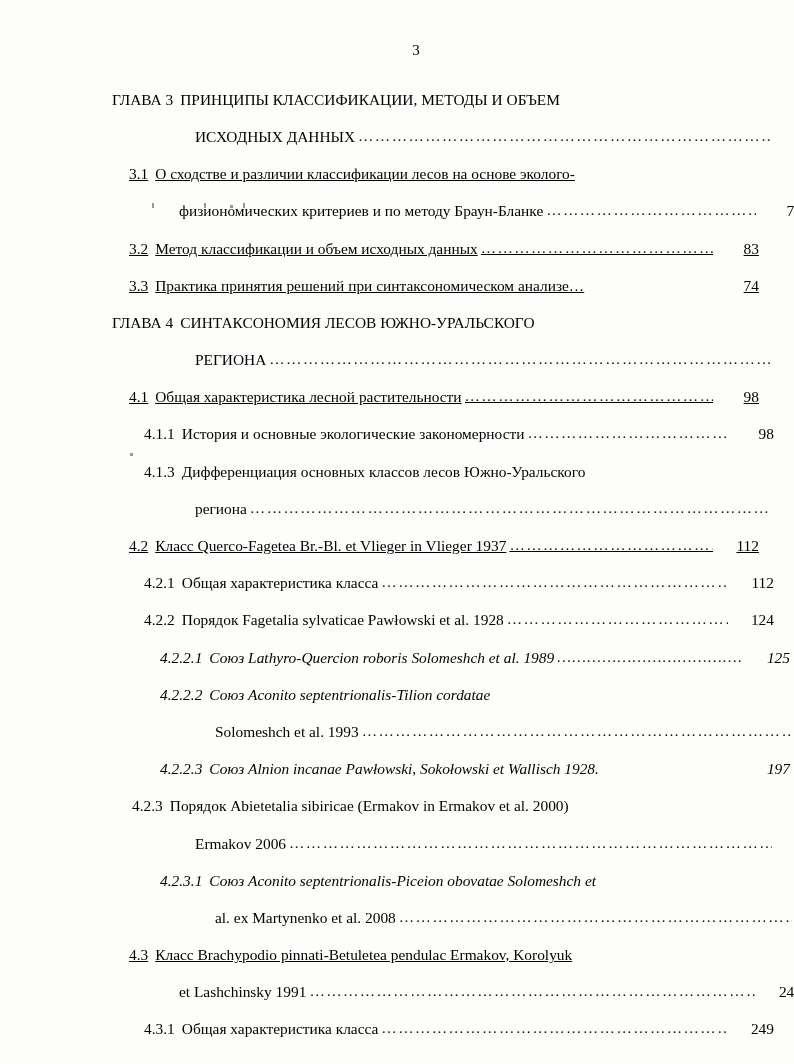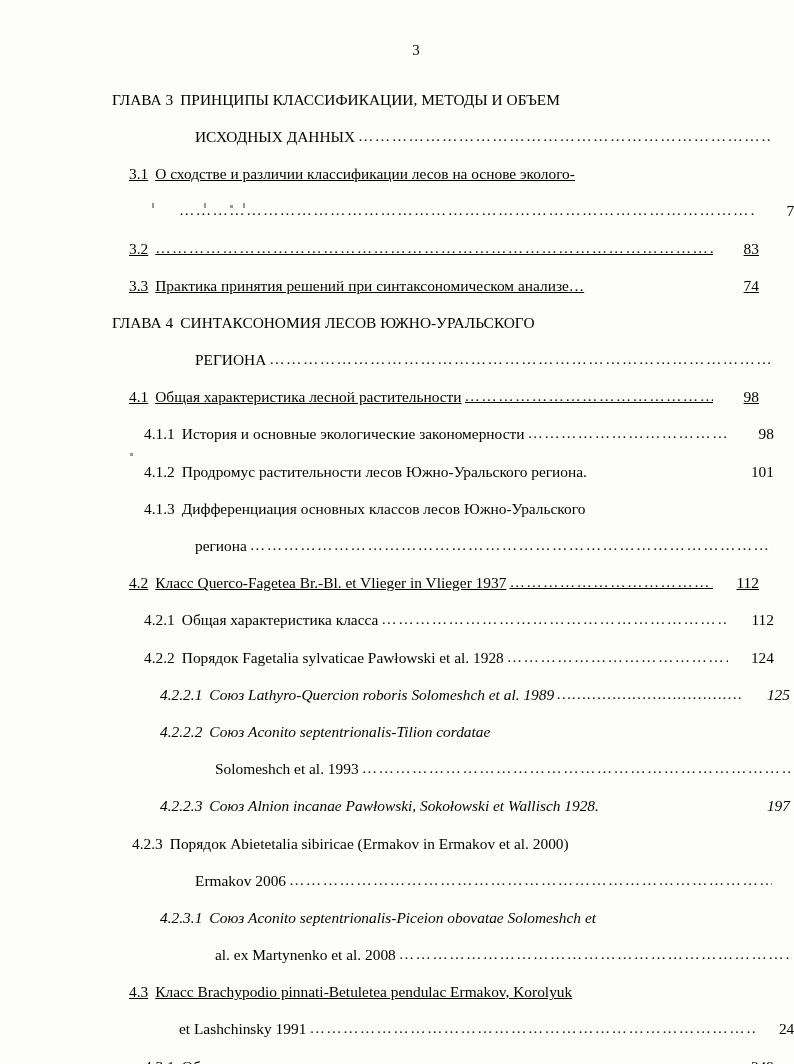--- a/index.html
+++ b/index.html
@@ -123,25 +123,27 @@
       <span class="pg">79</span>
     </div>
     <div class="row lvl-1" id="section-3-1">
       <span class="num">3.1</span>
       <span class="txt">О сходстве и различии классификации лесов на основе эколого-</span>
       <span class="leader none"></span>
       <span class="pg"></span>
     </div>
     <div class="row lvl-1-c" id="section-3-1-cont">
       <span class="num"></span>
+      <span class="txt">физиономических критериев и по методу Браун-Бланке</span>
       <span class="leader">………………………………………………………………………………………………</span>
       <span class="pg">79</span>
     </div>
     <div class="row lvl-1" id="section-3-2">
       <span class="num">3.2</span>
+      <span class="txt">Метод классификации и объем исходных данных</span>
       <span class="leader">………………………………………………………………………………………………</span>
       <span class="pg">83</span>
     </div>
     <div class="row lvl-1" id="section-3-3">
       <span class="num">3.3</span>
       <span class="txt">Практика принятия решений при синтаксономическом анализе…</span>
       <span class="leader none"></span>
       <span class="pg">74</span>
     </div>
     <div class="row lvl-chap" id="chapter-4">
@@ -160,26 +162,20 @@
       <span class="num">4.1</span>
       <span class="txt">Общая характеристика лесной растительности</span>
       <span class="leader">………………………………………………………………………………………………</span>
       <span class="pg">98</span>
     </div>
     <div class="row lvl-2" id="section-4-1-1">
       <span class="num">4.1.1</span>
       <span class="txt">История и основные экологические закономерности</span>
       <span class="leader">………………………………………………………………………………………………</span>
       <span class="pg">98</span>
-    </div>
-    <div class="row lvl-2" id="section-4-1-2">
-      <span class="num">4.1.2</span>
-      <span class="txt">Продромус растительности лесов Южно-Уральского региона.</span>
-      <span class="leader none"></span>
-      <span class="pg">101</span>
     </div>
     <div class="row lvl-2" id="section-4-1-3">
       <span class="num">4.1.3</span>
       <span class="txt">Дифференциация основных классов лесов Южно-Уральского</span>
       <span class="leader none"></span>
       <span class="pg"></span>
     </div>
     <div class="row lvl-2-c" id="section-4-1-3-cont">
       <span class="num"></span>
       <span class="txt">региона</span>

